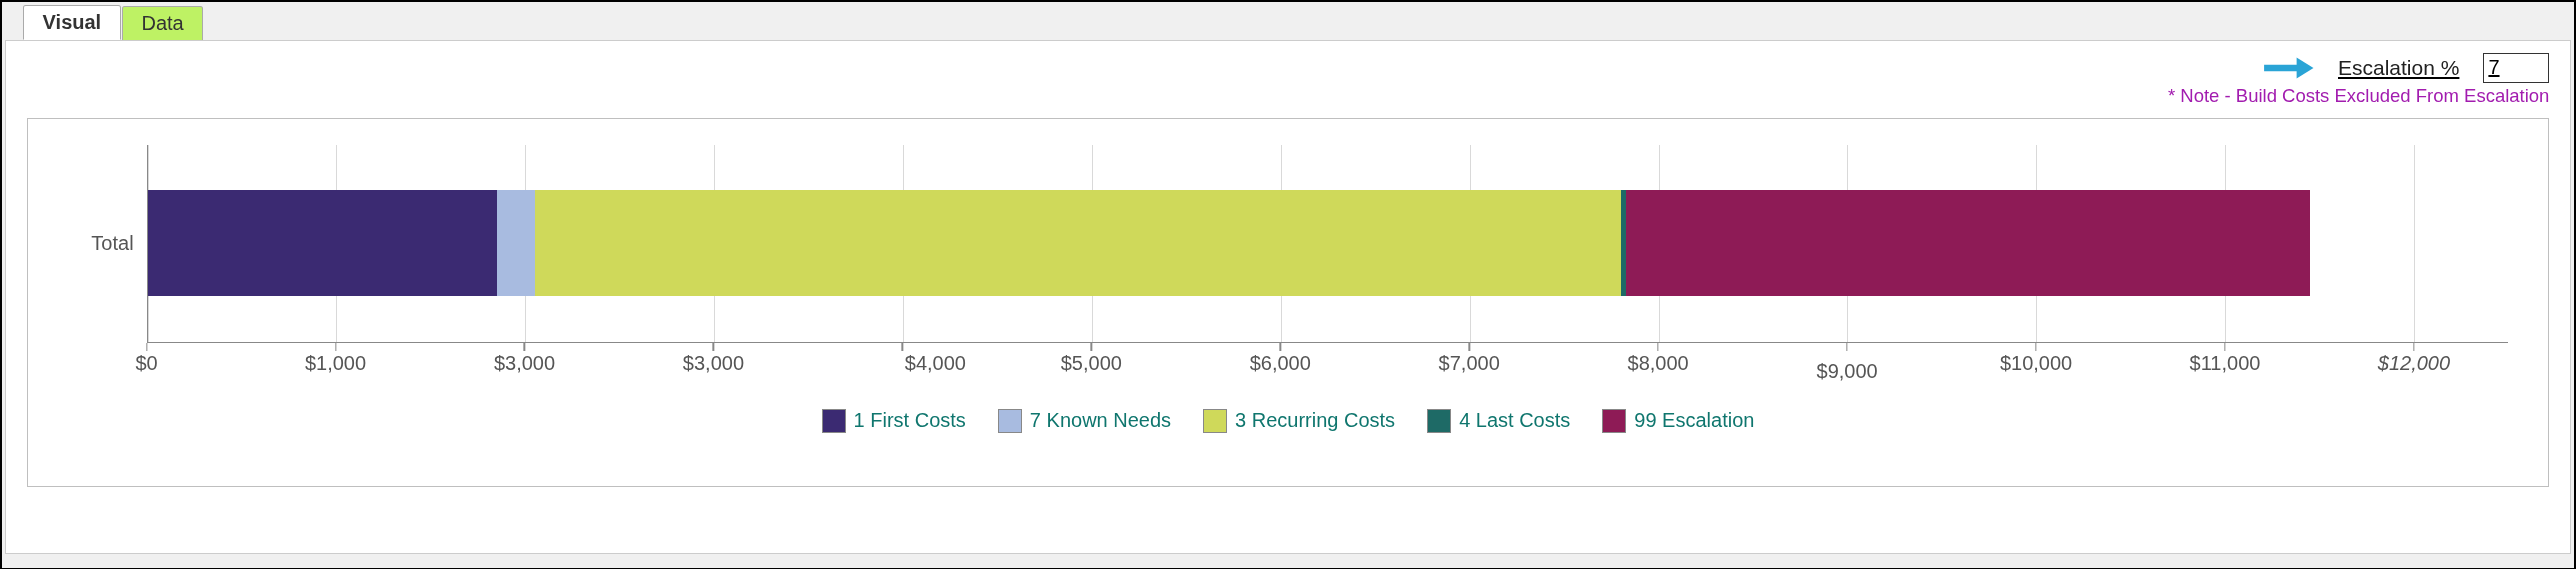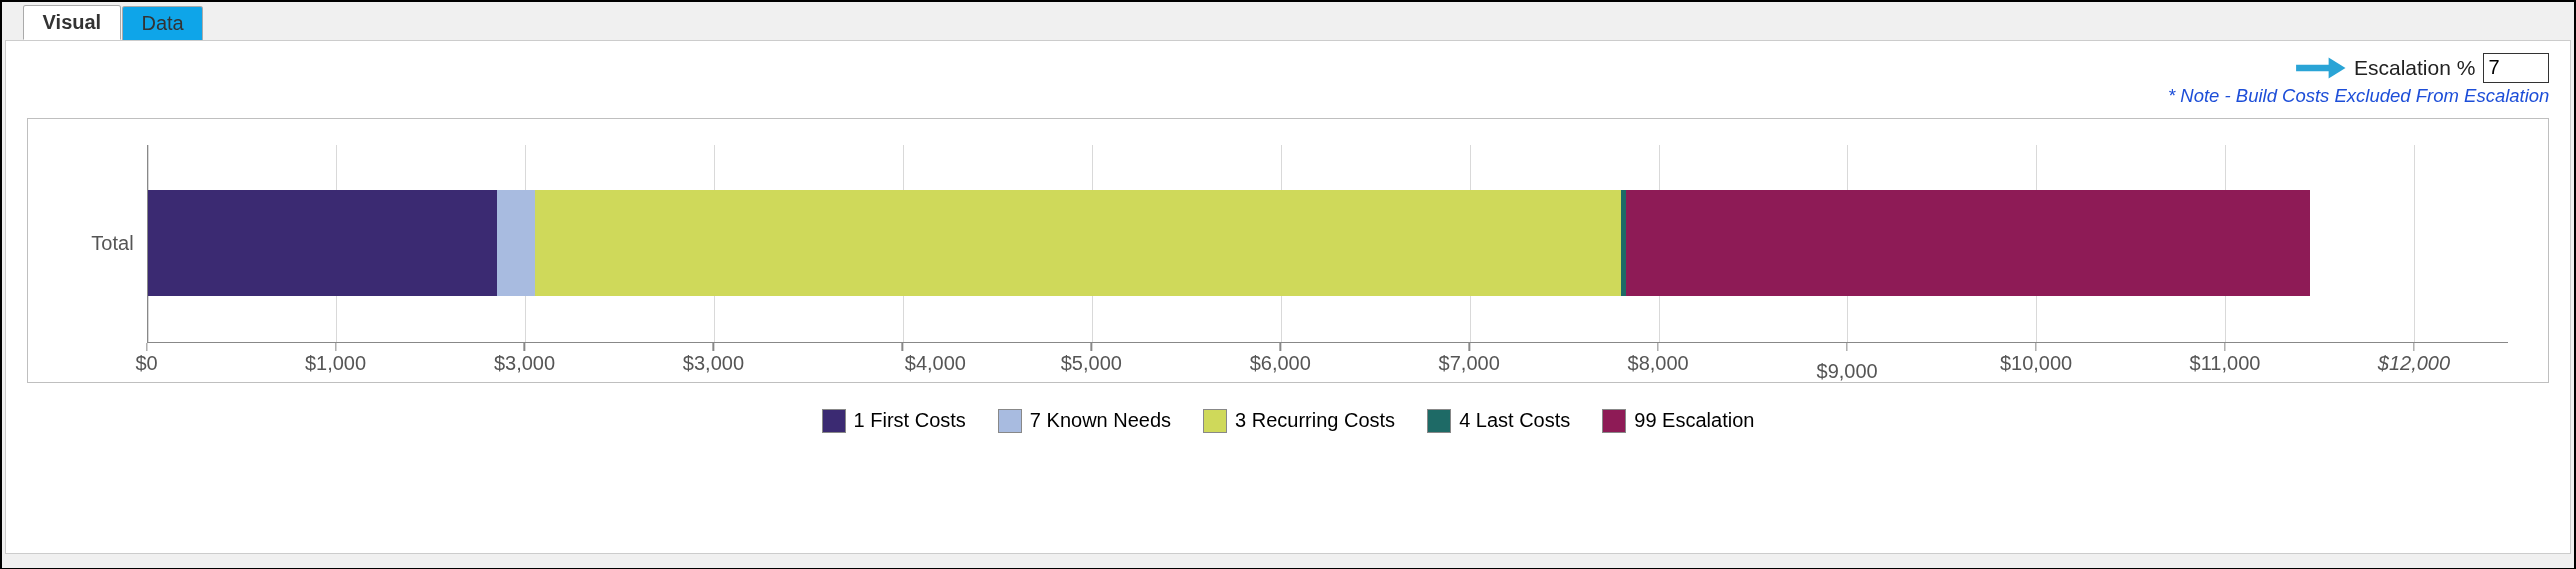--- a/index.html
+++ b/index.html
@@ -19,21 +19,21 @@
     display: flex;
     align-items: flex-end;
     gap: 0;
     padding-left: 18.5px;
   }
   .tab {
     border: 0.7px solid #aaa;
     border-bottom: none;
     padding: 5.3px 18.5px;
     font-size: 20px;
-    background: #0ea5e9;
+    background: #bef264;
     color: #333;
     cursor: pointer;
     margin-right: 1.3px;
     border-radius: 2.6px 2.6px 0 0;
   }
   .tab.active {
     background: #fff;
     font-weight: bold;
     border-bottom: 0.7px solid #fff;
     position: relative;
@@ -44,53 +44,53 @@
     border: 0.7px solid #ccc;
     margin-top: -0.7px;
     padding: 12px 21px 16px 21px;
     position: relative;
     height: 514px;
   }
   .top-controls {
     display: flex;
     justify-content: flex-end;
     align-items: center;
-    gap: 8px;
+    gap: 24px;
     margin-bottom: 2.6px;
+    text-decoration: underline;
   }
   .arrow-icon svg { display: block; }
   .esc-label {
     font-size: 21px;
     color: #222;
   }
   .esc-input {
     border: 1.3px solid #333;
     font-size: 20px;
     padding: 2.6px 4px;
     width: 66px;
     text-align: left;
     font-family: inherit;
   }
   .note {
     text-align: right;
-    font-style: italic;
     font-size: 18.5px;
-    color: #1d4ed8;
+    color: #a21caf;
     margin-bottom: 10.6px;
   }
   .chart-title {
     font-size: 22.4px;
     font-weight: bold;
     color: #222;
     margin-bottom: 4px;
   }
   .chart-box {
     border: 1.3px solid #bfbfbf;
     padding: 26px 40px 13px 40px;
-    height: 265px;
+    height: 369px;
     position: relative;
   }
   .plot-area {
     display: flex;
     align-items: stretch;
     height: 198px;
   }
   .y-axis {
     display: flex;
     flex-direction: column;
@@ -154,21 +154,21 @@
     justify-content: center;
     gap: 32px;
     margin-top: 33px;
     flex-wrap: wrap;
   }
   .legend-item {
     display: flex;
     align-items: center;
     gap: 8px;
     font-size: 20px;
-    color: #000000;
+    color: #0f766e;
   }
   .swatch {
     width: 24px;
     height: 24px;
     border: 0.7px solid #888;
   }
 </style>
 </head>
 <body>
 

